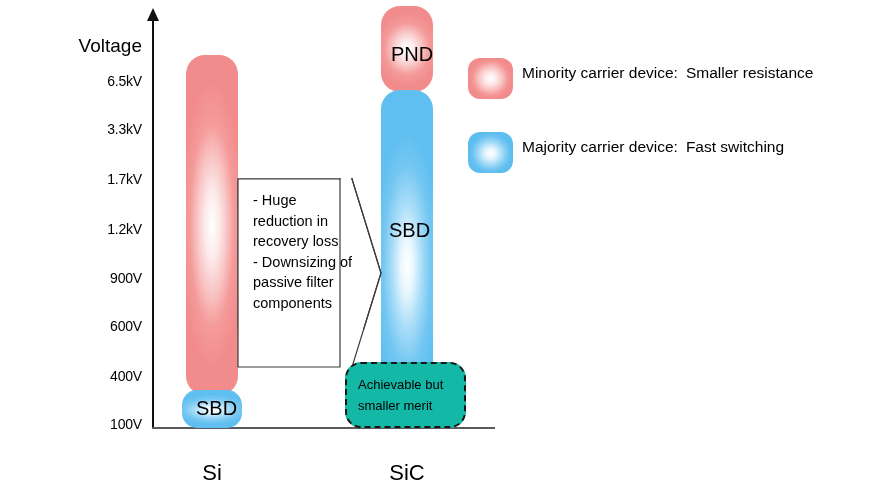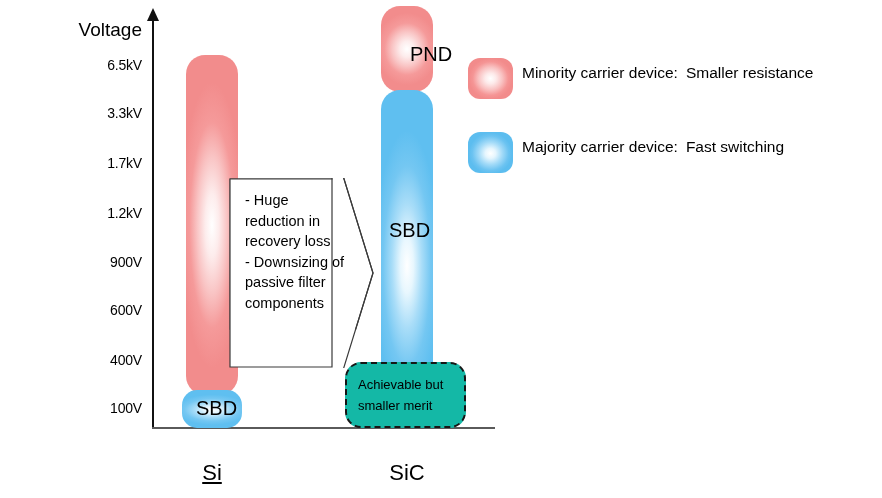--- a/index.html
+++ b/index.html
@@ -33,21 +33,21 @@
 
   
   .ylabel {
     position: absolute;
     right: 0;
     text-align: right;
     font-size: 14px;
     letter-spacing: -0.2px;
     white-space: nowrap;
   }
-  .ytrack { position: absolute; left: 0px; top: 0; width: 142px; height: 442px; }
+  .ytrack { position: absolute; left: 0px; top: 16px; width: 142px; height: 442px; }
   .axis-title {
     position: absolute; right: 0; top: 19px;
     font-size: 19px;
   }
 
   
   .bar {
     position: absolute;
     border-radius: 19px;
   }
@@ -62,21 +62,21 @@
   .bar-label {
     position: absolute;
     font-size: 20px;
     white-space: nowrap;
     z-index: 6;
   }
 
   
   .callout {
     position: absolute;
-    left: 229px; top: 178px; width: 145px; height: 190px;
+    left: 237px; top: 178px; width: 145px; height: 190px;
     z-index: 5;
   }
   .callout svg { display: block; }
   .callout-text {
     position: absolute;
     left: 16px; top: 12px; width: 100px;
     font-size: 14.5px;
     line-height: 1.42;
     white-space: pre-line;
   }
@@ -149,21 +149,21 @@
     <div class="ylabel" style="top:352px">400V</div>
     <div class="ylabel" style="top:400px">100V</div>
   </div>
 
   <div class="bar bar-pink" style="left:186px; top:55px; width:52px; height:340px;"></div>
 
   <div class="bar bar-blue" style="left:182px; top:390px; width:60px; height:38px; border-radius:15px;"></div>
   <div class="bar-label" style="left:196px; top:397px;">SBD</div>
 
   <div class="bar bar-pink" style="left:381px; top:6px; width:52px; height:86px;"></div>
-  <div class="bar-label" style="left:410px; top:43px;">PND</div>
+  <div class="bar-label" style="left:391px; top:43px;">PND</div>
 
   <div class="bar bar-blue" style="left:381px; top:90px; width:52px; height:338px;"></div>
   <div class="bar-label" style="left:389px; top:219px;">SBD</div>
 
   <div class="callout">
     <svg width="145" height="190" viewBox="0 0 145 190">
       <path d="M1,1 L103,1 L103,-38 L144,95 L103,228 L103,189 L1,189 Z" fill="#ffffff" stroke="#3a3a3a" stroke-width="1.2" clip-path="polygon(0 0, 145 0, 145 190, 0 190)"></path>
       <path d="M1,1 L103,1 L103,1 L103,189 L1,189 Z" fill="#ffffff" stroke="#3a3a3a" stroke-width="1.2"></path>
       <path d="M103,-38 L144,95 L103,228" fill="none" stroke="#3a3a3a" stroke-width="1.2"></path>
     </svg>
@@ -173,21 +173,21 @@
 - Downsizing of
 passive filter
 components</div>
   </div>
 
   <div class="dashed-note">
     <span>Achievable but
 smaller merit</span>
   </div>
 
-  <div class="xcat" style="left:182px; top:460px; width:60px;text-decoration:underline;">Si</div>
+  <div class="xcat" style="left:182px; top:460px; width:60px;">Si</div>
   <div class="xcat" style="left:377px; top:460px; width:60px;">SiC</div>
 
   <div class="legend">
 
     <div class="legend-row">
       <div class="swatch pink"></div>
       <div class="legend-txt">
         <span>Minority carrier device:</span><span class="c2">Smaller resistance</span>
       </div>
     </div>

